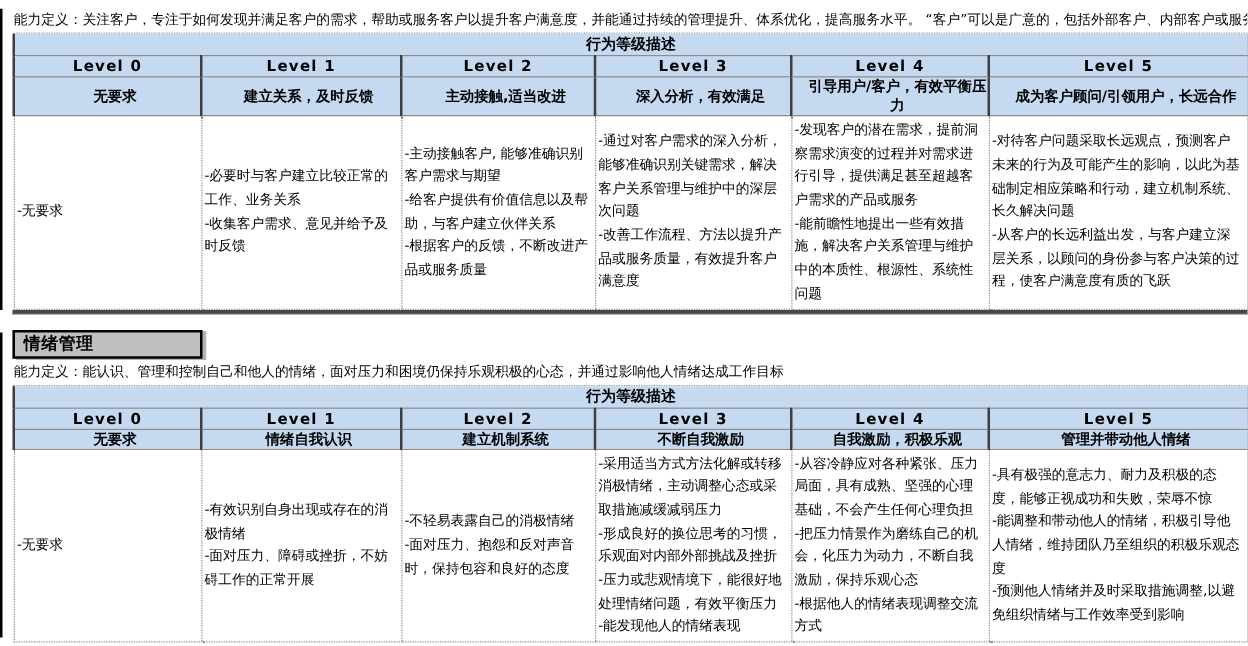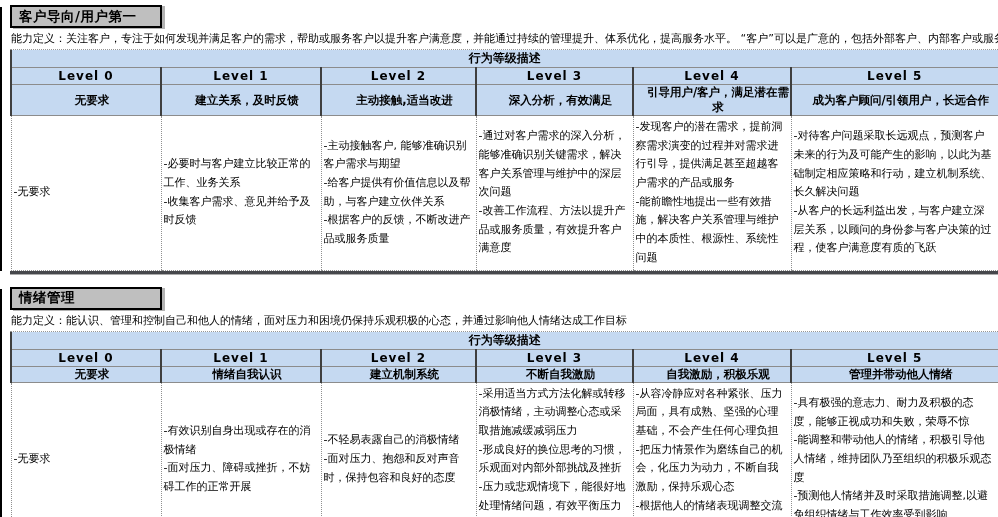--- a/index.html
+++ b/index.html
@@ -85,23 +85,20 @@
   }
 </style>
 </head>
 <body>
 
 <div class="page">
 
   <div class="section s1">
     <div class="left-edge-line"></div>
     <div class="content">
-      <div class="title-tab">
-        <span>客户导向/用户第一</span>
-      </div>
       <div class="definition">能力定义：关注客户，专注于如何发现并满足客户的需求，帮助或服务客户以提升客户满意度，并能通过持续的管理提升、体系优化，提高服务水平。 “客户”可以是广意的，包括外部客户、内部客户或服务对象</div>
       <table class="levels-table">
         <colgroup>
           <col style="width:150px">
             <col style="width:160px">
             <col style="width:155px">
           <col style="width:157px">
             <col style="width:158px">
             <col style="width:208px">
         </colgroup>
@@ -115,21 +112,21 @@
           <th>Level  2</th>
           <th>Level  3</th>
           <th>Level  4</th>
           <th>Level  5</th>
         </tr>
         <tr class="labels">
           <th>无要求</th>
           <th>建立关系，及时反馈</th>
           <th>主动接触,适当改进</th>
           <th>深入分析，有效满足</th>
-          <th>引导用户/客户，满足潜在需求</th>
+          <th>引导用户/客户，有效平衡压力</th>
           <th>成为客户顾问/引领用户，长远合作</th>
         </tr>
         <tr class="body">
           <td>-无要求</td>
           <td>-必要时与客户建立比较正常的工作、业务关系
 -收集客户需求、意见并给予及时反馈</td>
           <td>-主动接触客户, 能够准确识别客户需求与期望
 -给客户提供有价值信息以及帮助，与客户建立伙伴关系
 -根据客户的反馈，不断改进产品或服务质量</td>
           <td>-通过对客户需求的深入分析，能够准确识别关键需求，解决客户关系管理与维护中的深层次问题

